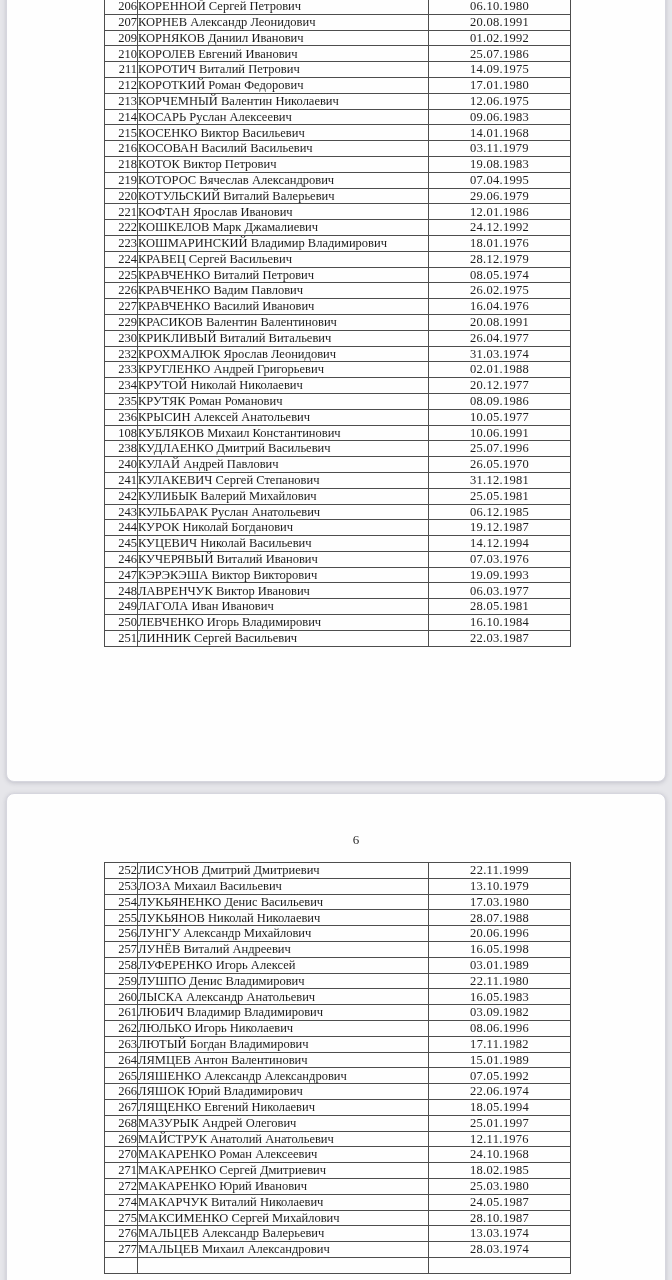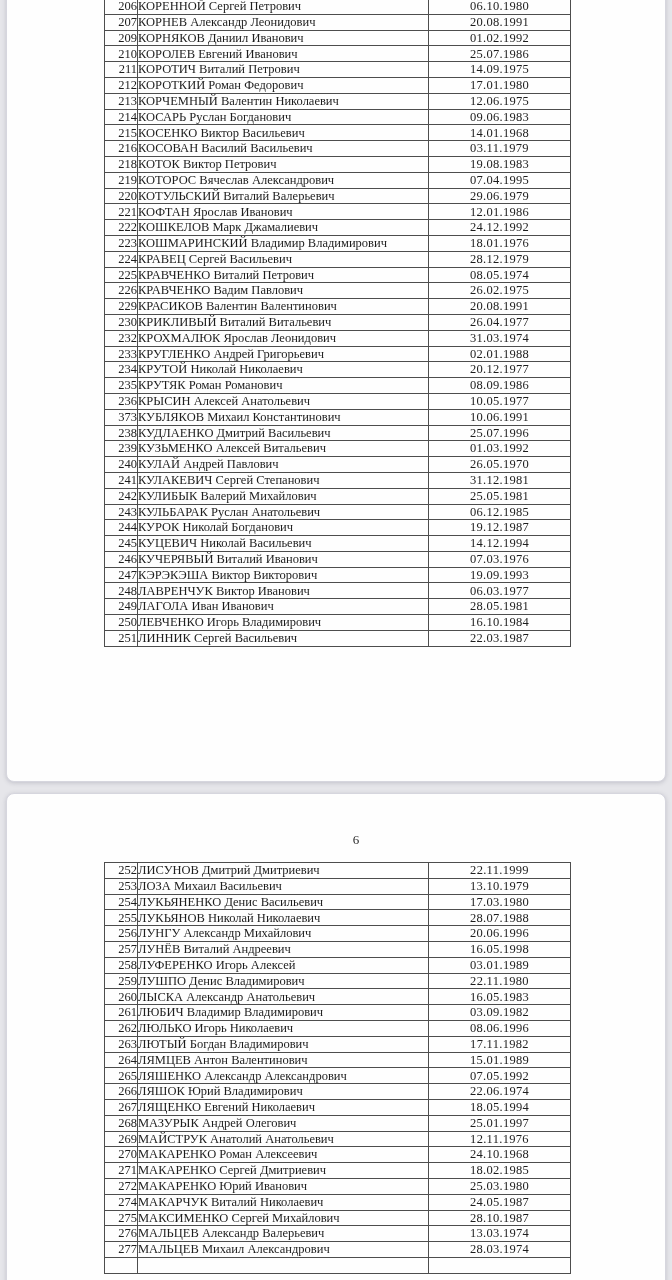--- a/index.html
+++ b/index.html
@@ -101,21 +101,21 @@
           <td class="name-cell">КОРОТКИЙ Роман Федорович</td>
           <td class="date-cell">17.01.1980</td>
         </tr>
         <tr>
           <td class="num-cell">213</td>
           <td class="name-cell">КОРЧЕМНЫЙ Валентин Николаевич</td>
           <td class="date-cell">12.06.1975</td>
         </tr>
         <tr>
           <td class="num-cell">214</td>
-          <td class="name-cell">КОСАРЬ Руслан Богданович</td>
+          <td class="name-cell">КОСАРЬ Руслан Алексеевич</td>
           <td class="date-cell">09.06.1983</td>
         </tr>
         <tr>
           <td class="num-cell">215</td>
           <td class="name-cell">КОСЕНКО Виктор Васильевич</td>
           <td class="date-cell">14.01.1968</td>
         </tr>
         <tr>
           <td class="num-cell">216</td>
           <td class="name-cell">КОСОВАН Василий Васильевич</td>
@@ -160,20 +160,25 @@
           <td class="num-cell">225</td>
           <td class="name-cell">КРАВЧЕНКО Виталий Петрович</td>
           <td class="date-cell">08.05.1974</td>
         </tr>
         <tr>
           <td class="num-cell">226</td>
           <td class="name-cell">КРАВЧЕНКО Вадим Павлович</td>
           <td class="date-cell">26.02.1975</td>
         </tr>
         <tr>
+          <td class="num-cell">227</td>
+          <td class="name-cell">КРАВЧЕНКО Василий Иванович</td>
+          <td class="date-cell">16.04.1976</td>
+        </tr>
+        <tr>
           <td class="num-cell">229</td>
           <td class="name-cell">КРАСИКОВ Валентин Валентинович</td>
           <td class="date-cell">20.08.1991</td>
         </tr>
         <tr>
           <td class="num-cell">230</td>
           <td class="name-cell">КРИКЛИВЫЙ Виталий Витальевич</td>
           <td class="date-cell">26.04.1977</td>
         </tr>
         <tr>
@@ -195,33 +200,28 @@
           <td class="num-cell">235</td>
           <td class="name-cell">КРУТЯК Роман Романович</td>
           <td class="date-cell">08.09.1986</td>
         </tr>
         <tr>
           <td class="num-cell">236</td>
           <td class="name-cell">КРЫСИН Алексей Анатольевич</td>
           <td class="date-cell">10.05.1977</td>
         </tr>
         <tr>
-          <td class="num-cell">373</td>
+          <td class="num-cell">108</td>
           <td class="name-cell">КУБЛЯКОВ Михаил Константинович</td>
           <td class="date-cell">10.06.1991</td>
         </tr>
         <tr>
           <td class="num-cell">238</td>
           <td class="name-cell">КУДЛАЕНКО Дмитрий Васильевич</td>
           <td class="date-cell">25.07.1996</td>
-        </tr>
-        <tr>
-          <td class="num-cell">239</td>
-          <td class="name-cell">КУЗЬМЕНКО Алексей Витальевич</td>
-          <td class="date-cell">01.03.1992</td>
         </tr>
         <tr>
           <td class="num-cell">240</td>
           <td class="name-cell">КУЛАЙ Андрей Павлович</td>
           <td class="date-cell">26.05.1970</td>
         </tr>
         <tr>
           <td class="num-cell">241</td>
           <td class="name-cell">КУЛАКЕВИЧ Сергей Степанович</td>
           <td class="date-cell">31.12.1981</td>

